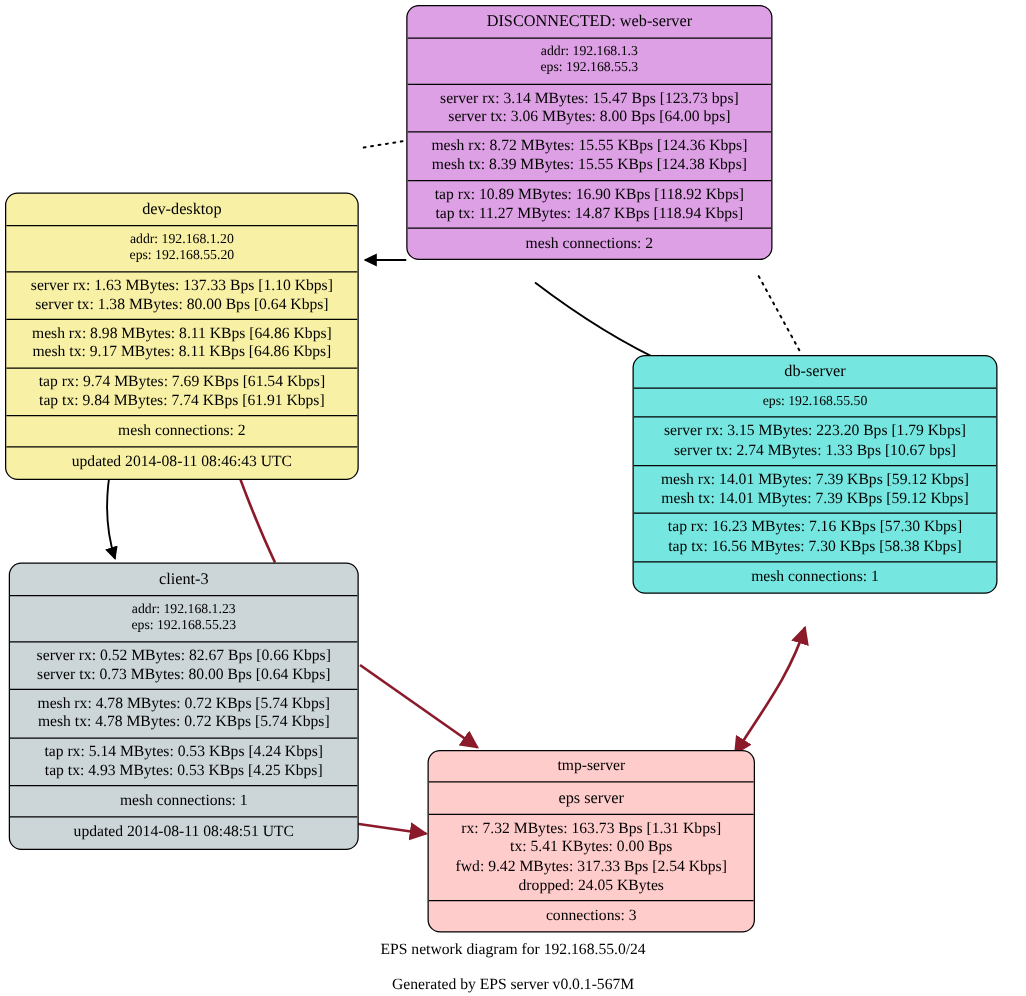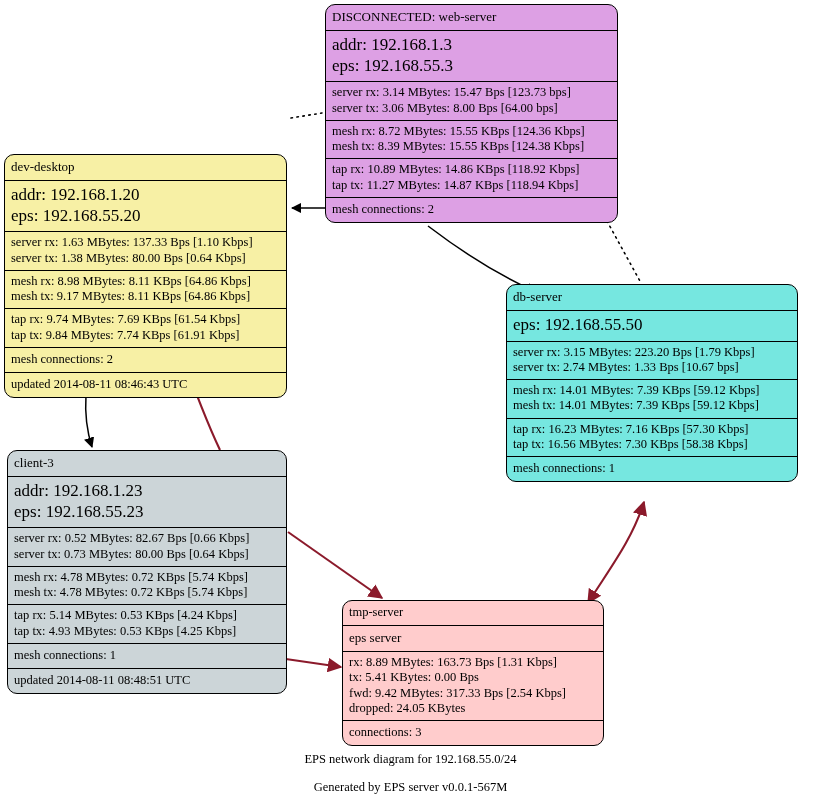--- a/index.html
+++ b/index.html
@@ -29,41 +29,42 @@
     z-index: 1;
     pointer-events: none;
   }
   .node {
     position: absolute;
     z-index: 2;
     border: 1.4px solid #000000;
     border-radius: 10px;
     box-sizing: border-box;
     overflow: hidden;
+    text-align: center;
     line-height: 1.22;
   }
   .row {
     border-bottom: 1.4px solid #000000;
     padding: 3px 6px 4px 6px;
     box-sizing: border-box;
     white-space: nowrap;
   }
   .row:last-child {
     border-bottom: none;
   }
   .row .line {
     display: block;
     white-space: nowrap;
   }
   .title-row {
     font-size: 13px;
     padding: 4px 6px 5px 6px;
   }
   .addr-row {
-    font-size: 17px;
+    font-size: 11px;
     padding: 4px 6px 5px 6px;
   }
   .stat-row {
     font-size: 12.5px;
   }
   .conn-row {
     font-size: 12.5px;
     padding: 4px 6px 5px 6px;
   }
   .updated-row {
@@ -144,21 +145,21 @@
     </div>
     <div class="row stat-row">
       <span class="line">server rx: 3.14 MBytes: 15.47 Bps [123.73 bps]</span>
       <span class="line">server tx: 3.06 MBytes: 8.00 Bps [64.00 bps]</span>
     </div>
     <div class="row stat-row">
       <span class="line">mesh rx: 8.72 MBytes: 15.55 KBps [124.36 Kbps]</span>
       <span class="line">mesh tx: 8.39 MBytes: 15.55 KBps [124.38 Kbps]</span>
     </div>
     <div class="row stat-row">
-      <span class="line">tap rx: 10.89 MBytes: 14.86 KBps [118.92 Kbps]</span>
+      <span class="line">tap rx: 10.89 MBytes: 16.90 KBps [118.92 Kbps]</span>
       <span class="line">tap tx: 11.27 MBytes: 14.87 KBps [118.94 Kbps]</span>
     </div>
     <div class="row conn-row">mesh connections: 2</div>
   </div>
 
   <div class="node n-dev" id="node-dev-desktop">
     <div class="row title-row">dev-desktop</div>
     <div class="row addr-row">
       <span class="line">addr: 192.168.1.20</span>
       <span class="line">eps: 192.168.55.20</span>
@@ -218,21 +219,21 @@
       <span class="line">tap tx: 4.93 MBytes: 0.53 KBps [4.25 Kbps]</span>
     </div>
     <div class="row conn-row">mesh connections: 1</div>
     <div class="row updated-row">updated 2014-08-11 08:48:51 UTC</div>
   </div>
 
   <div class="node n-eps" id="node-eps-server">
     <div class="row conn-row">tmp-server</div>
     <div class="row title-row">eps server</div>
     <div class="row stat-row">
-      <span class="line">rx: 8.89 MBytes: 163.73 Bps [1.31 Kbps]</span>
+      <span class="line">rx: 7.32 MBytes: 163.73 Bps [1.31 Kbps]</span>
       <span class="line">tx: 5.41 KBytes: 0.00 Bps</span>
       <span class="line">fwd: 9.42 MBytes: 317.33 Bps [2.54 Kbps]</span>
       <span class="line">dropped: 24.05 KBytes</span>
     </div>
     <div class="row conn-row">connections: 3</div>
   </div>
 
   <div id="caption">
     <span class="line">EPS network diagram for 192.168.55.0/24</span>
     <span class="line">Generated by EPS server v0.0.1-567M</span>

